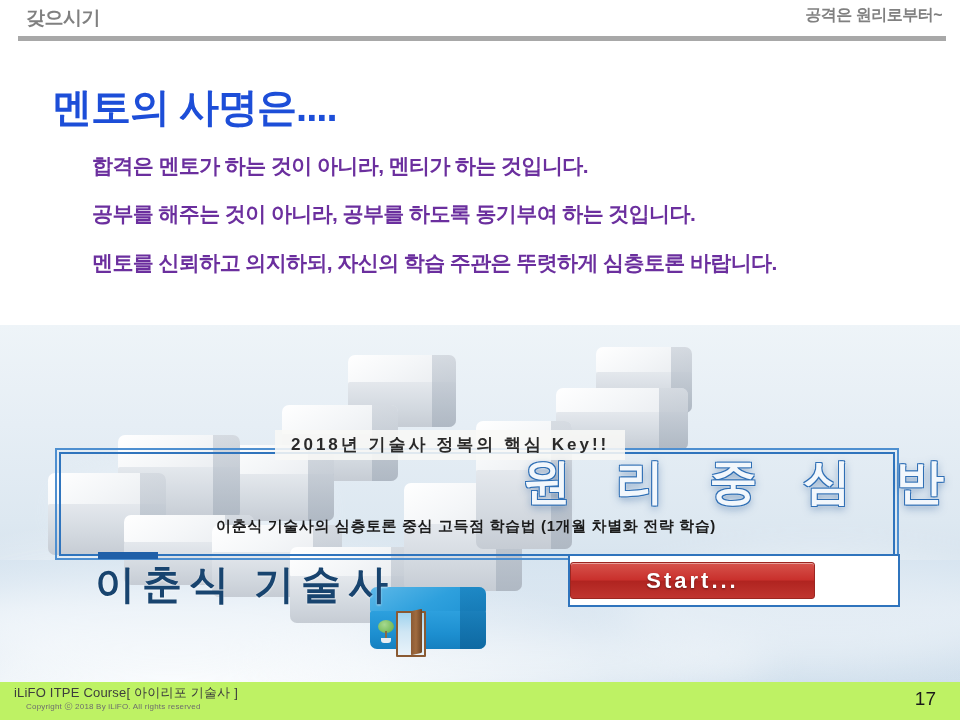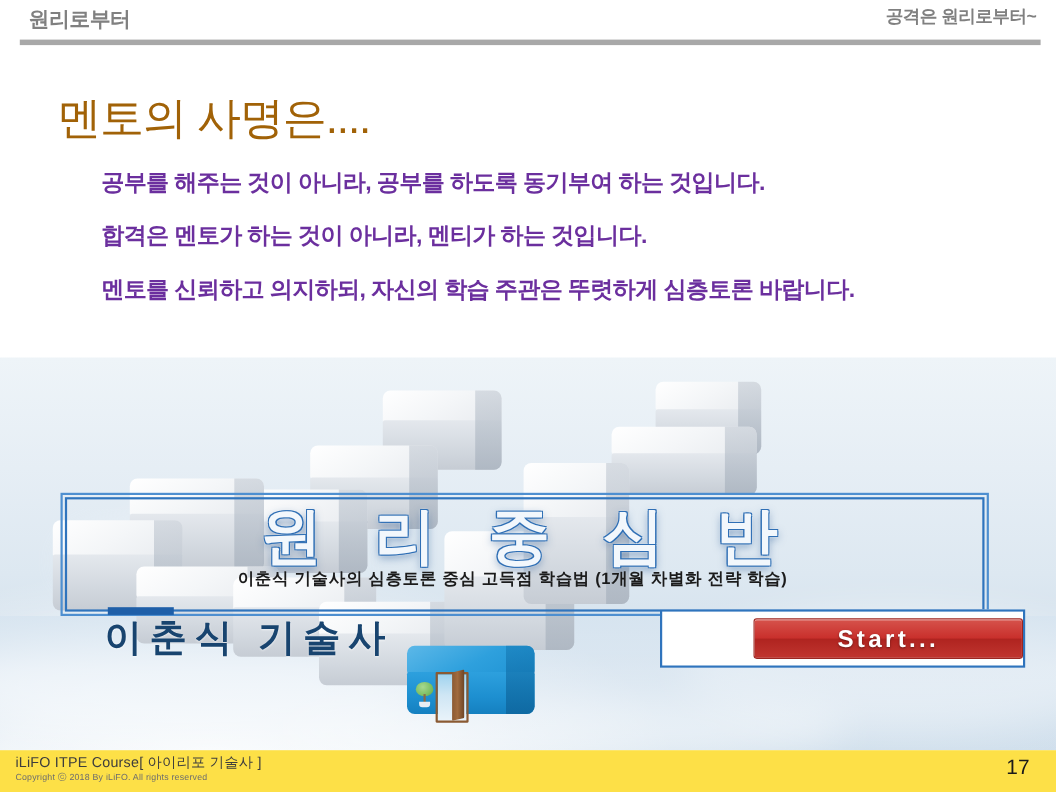--- a/index.html
+++ b/index.html
@@ -22,21 +22,21 @@
     font-size:16px;font-weight:bold;color:#808080;letter-spacing:-0.5px;
   }
   .header-rule{
     position:absolute;left:18px;top:36px;width:928px;height:5px;
     background:#a8a8a8;
   }
 
   
   .slide-title{
     position:absolute;left:52px;top:80px;
-    font-size:40px;font-weight:normal;color:#a16207;
+    font-size:40px;font-weight:bold;color:#1d4ed8;
     letter-spacing:-1px;white-space:nowrap;
   }
 
   
   .body-lines{position:absolute;left:92px;top:152px;width:850px;}
   .body-line{
     font-size:21px;font-weight:bold;color:#6b2f9e;
     letter-spacing:-0.6px;white-space:nowrap;
     margin-bottom:20px;
   }
@@ -102,90 +102,90 @@
 
   
   .promo-key{
     position:absolute;left:275px;top:105px;
     padding:3px 16px 4px 16px;
     font-size:17px;font-weight:bold;color:#2a2a2a;letter-spacing:3px;
     white-space:nowrap;
     background:rgba(248,248,246,.88);
   }
   .promo-main{
-    position:absolute;left:0;top:125px;width:960px;text-align:center;
-    font-size:56px;font-weight:bold;letter-spacing:16px;
+    position:absolute;left:0;top:125px;width:960px;text-align:right;
+    font-size:48px;font-weight:bold;letter-spacing:16px;
     color:#f2f7fc;
     text-shadow:
       -1px -1px 0 #2f6fb5, 1px -1px 0 #2f6fb5, -1px 1px 0 #2f6fb5, 1px 1px 0 #2f6fb5,
       0 0 3px #ffffff, 0 3px 8px rgba(40,90,150,.55);
     white-space:nowrap;
   }
   .promo-sub{
     position:absolute;left:0;top:192px;width:932px;text-align:center;
     font-size:15px;font-weight:bold;color:#1b1b1b;letter-spacing:0.6px;
     white-space:nowrap;
   }
   .lecturer-bar{
     position:absolute;left:98px;top:227px;width:60px;height:7px;background:#1f5fa8;
   }
   .lecturer{
     position:absolute;left:95px;top:232px;
-    font-size:34px;font-weight:bold;color:#18446f;letter-spacing:7px;
+    font-size:40px;font-weight:bold;color:#18446f;letter-spacing:7px;
     white-space:nowrap;
     text-shadow:0 1px 2px rgba(255,255,255,.6);
   }
 
   
   .start-panel{
-    position:absolute;left:600px;top:229px;width:328px;height:49px;
+    position:absolute;left:568px;top:229px;width:328px;height:49px;
     background:#ffffff;border:2px solid #2f74bd;
-    display:flex;align-items:center;justify-content:flex-end;
+    display:flex;align-items:center;justify-content:flex-start;
   }
   .start-btn{
     width:243px;height:35px;border-radius:3px;
     background:linear-gradient(180deg,#d6534c 0%,#c9302c 48%,#b02420 52%,#c0352f 100%);
     border:1px solid #9c2621;
     box-shadow:inset 0 1px 0 rgba(255,255,255,.45);
     display:flex;align-items:center;justify-content:center;
     font-size:22px;font-weight:bold;color:#ffffff;letter-spacing:3px;
     text-shadow:0 1px 2px rgba(0,0,0,.45);
   }
 
   
-  .footer{position:absolute;left:0;top:682px;width:960px;height:38px;background:#fde047;}
+  .footer{position:absolute;left:0;top:682px;width:960px;height:38px;background:#bef264;}
   .footer-title{
     position:absolute;left:14px;top:2px;
     font-size:13px;color:#3d3d3d;letter-spacing:0.2px;white-space:nowrap;
   }
   .footer-copy{
-    position:absolute;left:14px;top:19px;
+    position:absolute;left:26px;top:19px;
     font-size:8px;color:#6d6d6d;letter-spacing:0.2px;white-space:nowrap;
   }
   .page-no{
     position:absolute;right:24px;top:6px;
     font-size:19px;font-weight:normal;color:#1a1a1a;
   }
 </style>
 </head>
 <body>
 
 <div class="slide">
 
   <div class="header">
-    <div class="header-left">원리로부터</div>
+    <div class="header-left">갖으시기</div>
     <div class="header-right">공격은 원리로부터~</div>
     <div class="header-rule"></div>
   </div>
 
   <div class="slide-title">멘토의 사명은....</div>
 
   <div class="body-lines">
+    <div class="body-line">합격은 멘토가 하는 것이 아니라, 멘티가 하는 것입니다.</div>
     <div class="body-line">공부를 해주는 것이 아니라, 공부를 하도록 동기부여 하는 것입니다.</div>
-    <div class="body-line">합격은 멘토가 하는 것이 아니라, 멘티가 하는 것입니다.</div>
     <div class="body-line">멘토를 신뢰하고 의지하되, 자신의 학습 주관은 뚜렷하게 심층토론 바랍니다.</div>
   </div>
 
   <div class="picture">
 
     <div class="cloud c4"></div>
     <div class="cloud c1"></div>
     <div class="cloud c2"></div>
     <div class="cloud c3"></div>
     <div class="ground"></div>
@@ -262,20 +262,21 @@
     <div class="door-leaf" style="left:411px;top:285px;"></div>
     <div class="tree" style="left:378px;top:295px;">
       <div class="crown"></div>
         <div class="trunk"></div>
         <div class="pot"></div>
     </div>
 
     <div class="frame-outer"></div>
     <div class="frame-inner"></div>
 
+    <div class="promo-key">2018년 기술사 정복의 핵심 Key!!</div>
     <div class="promo-main">원 리 중 심 반</div>
     <div class="promo-sub">이춘식 기술사의 심층토론 중심 고득점 학습법 (1개월 차별화 전략 학습)</div>
     <div class="lecturer-bar"></div>
     <div class="lecturer">이춘식 기술사</div>
 
     <div class="start-panel">
       <div class="start-btn">Start...</div>
     </div>
   </div>
 

